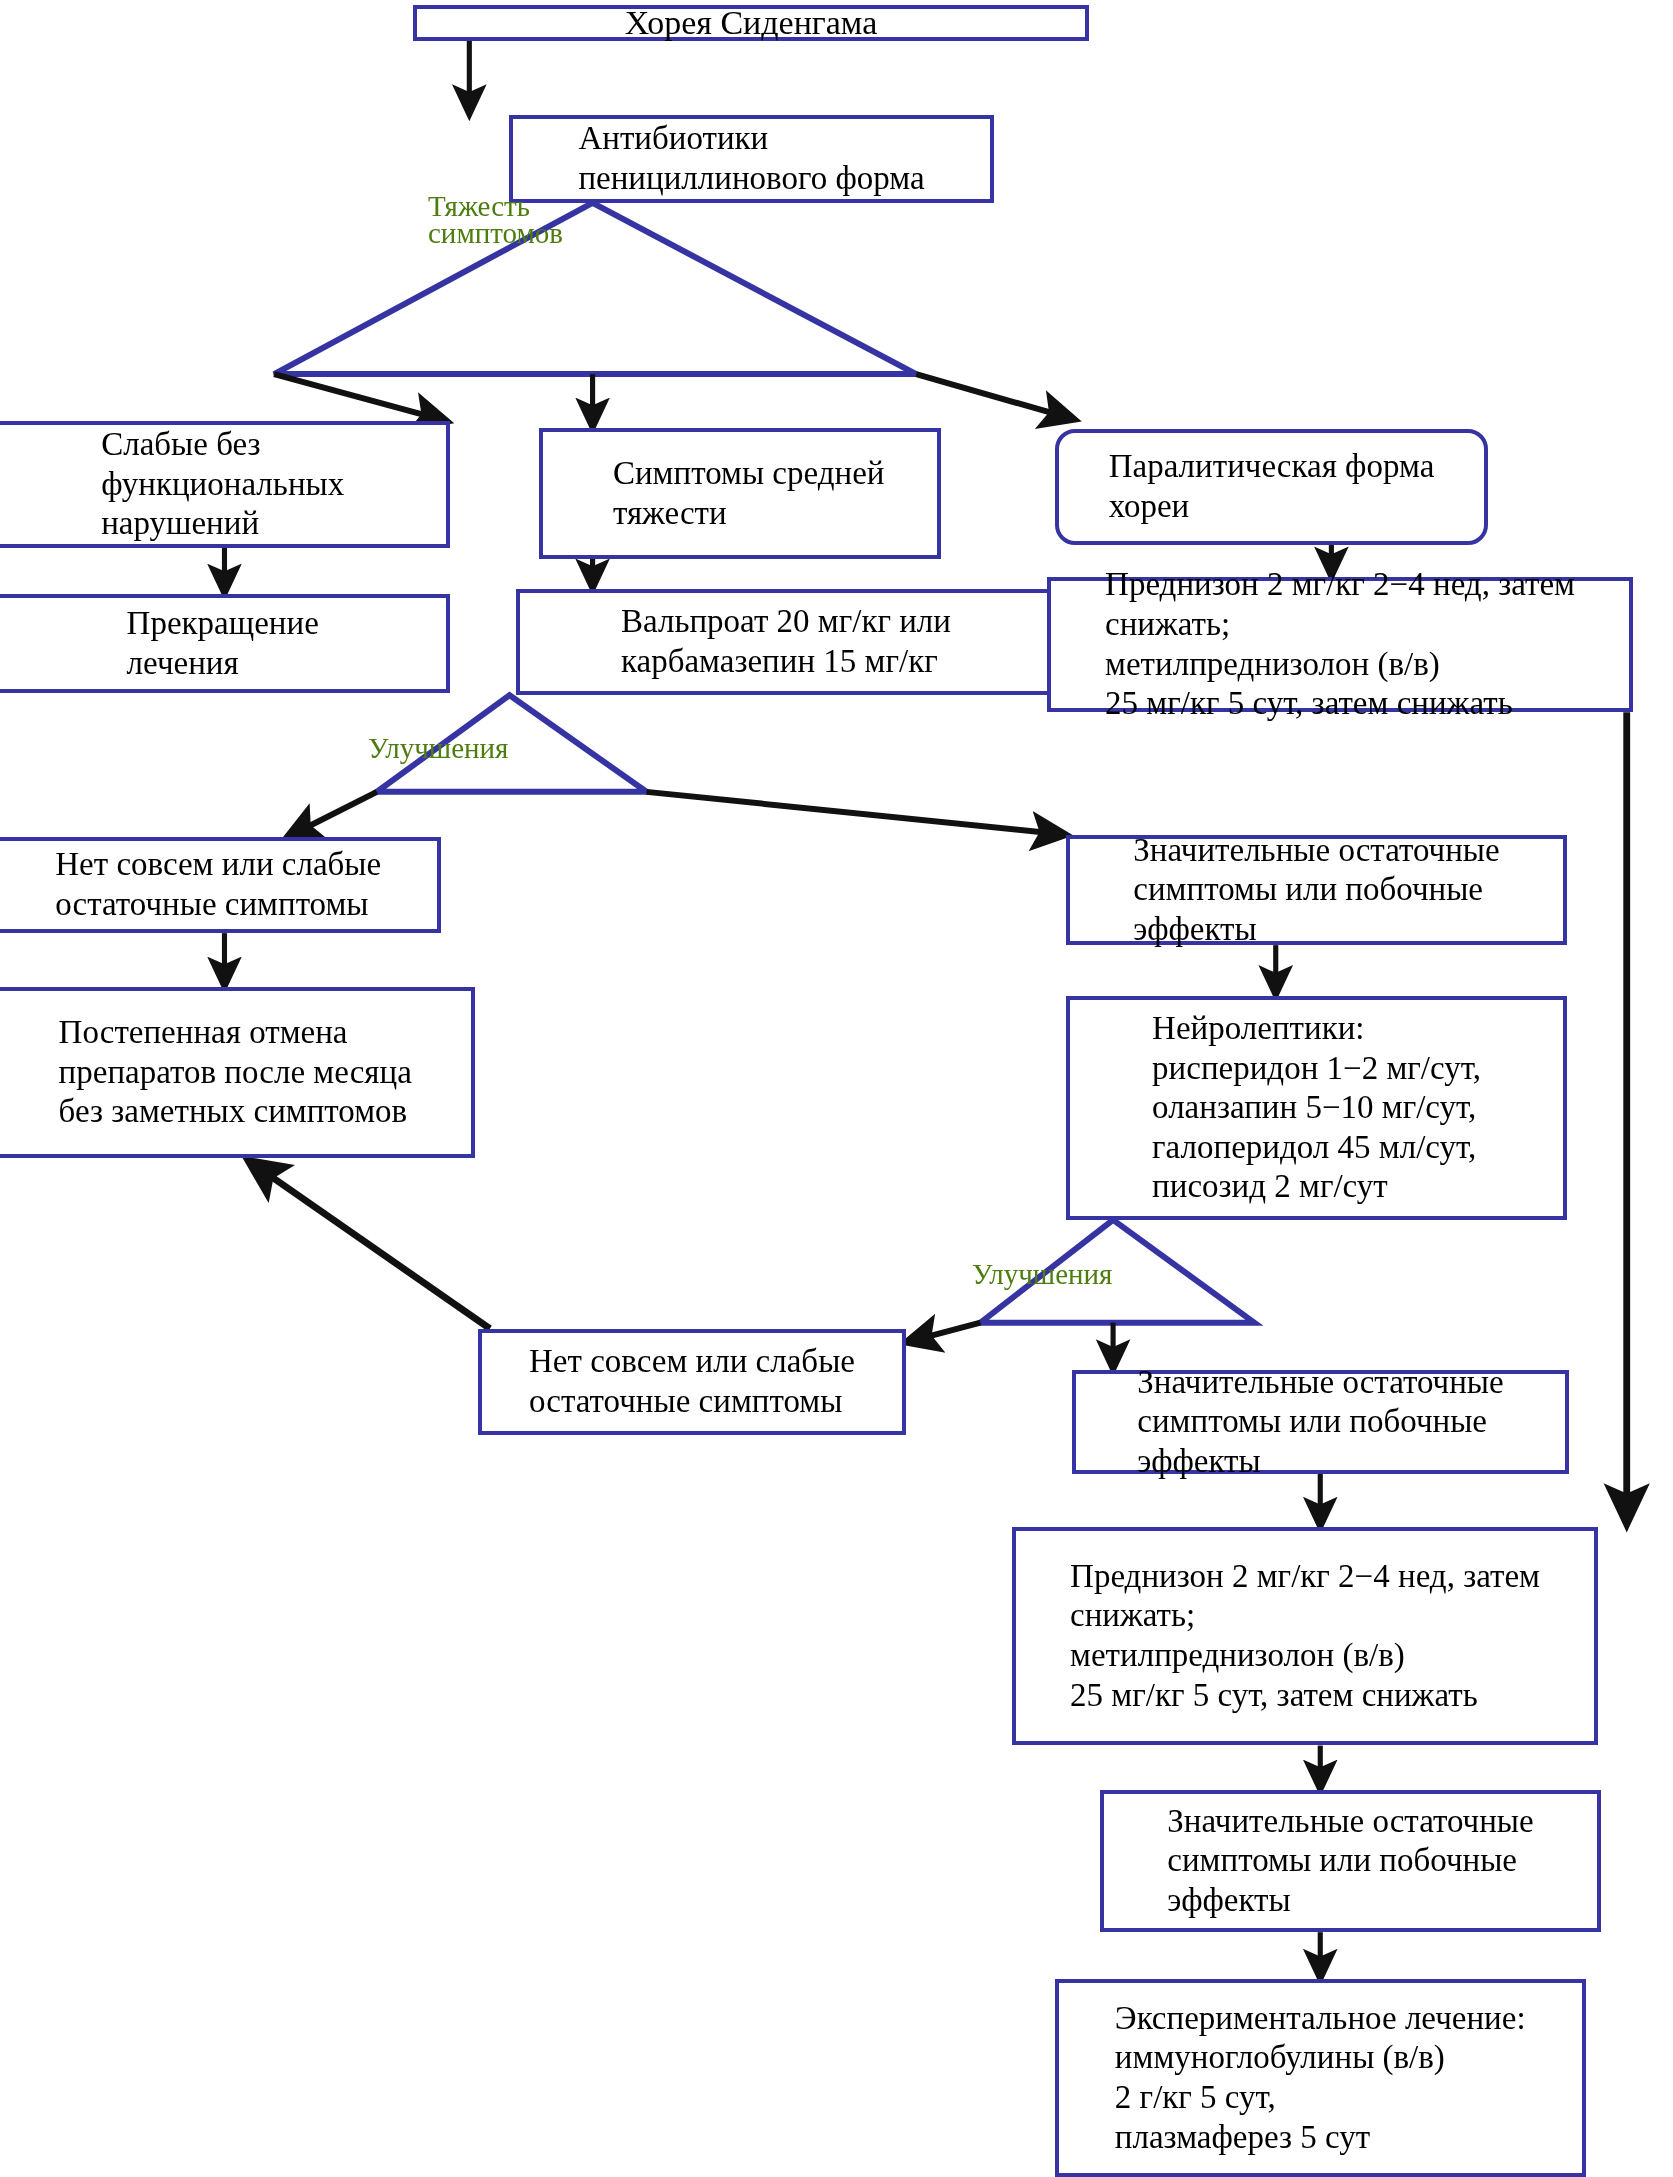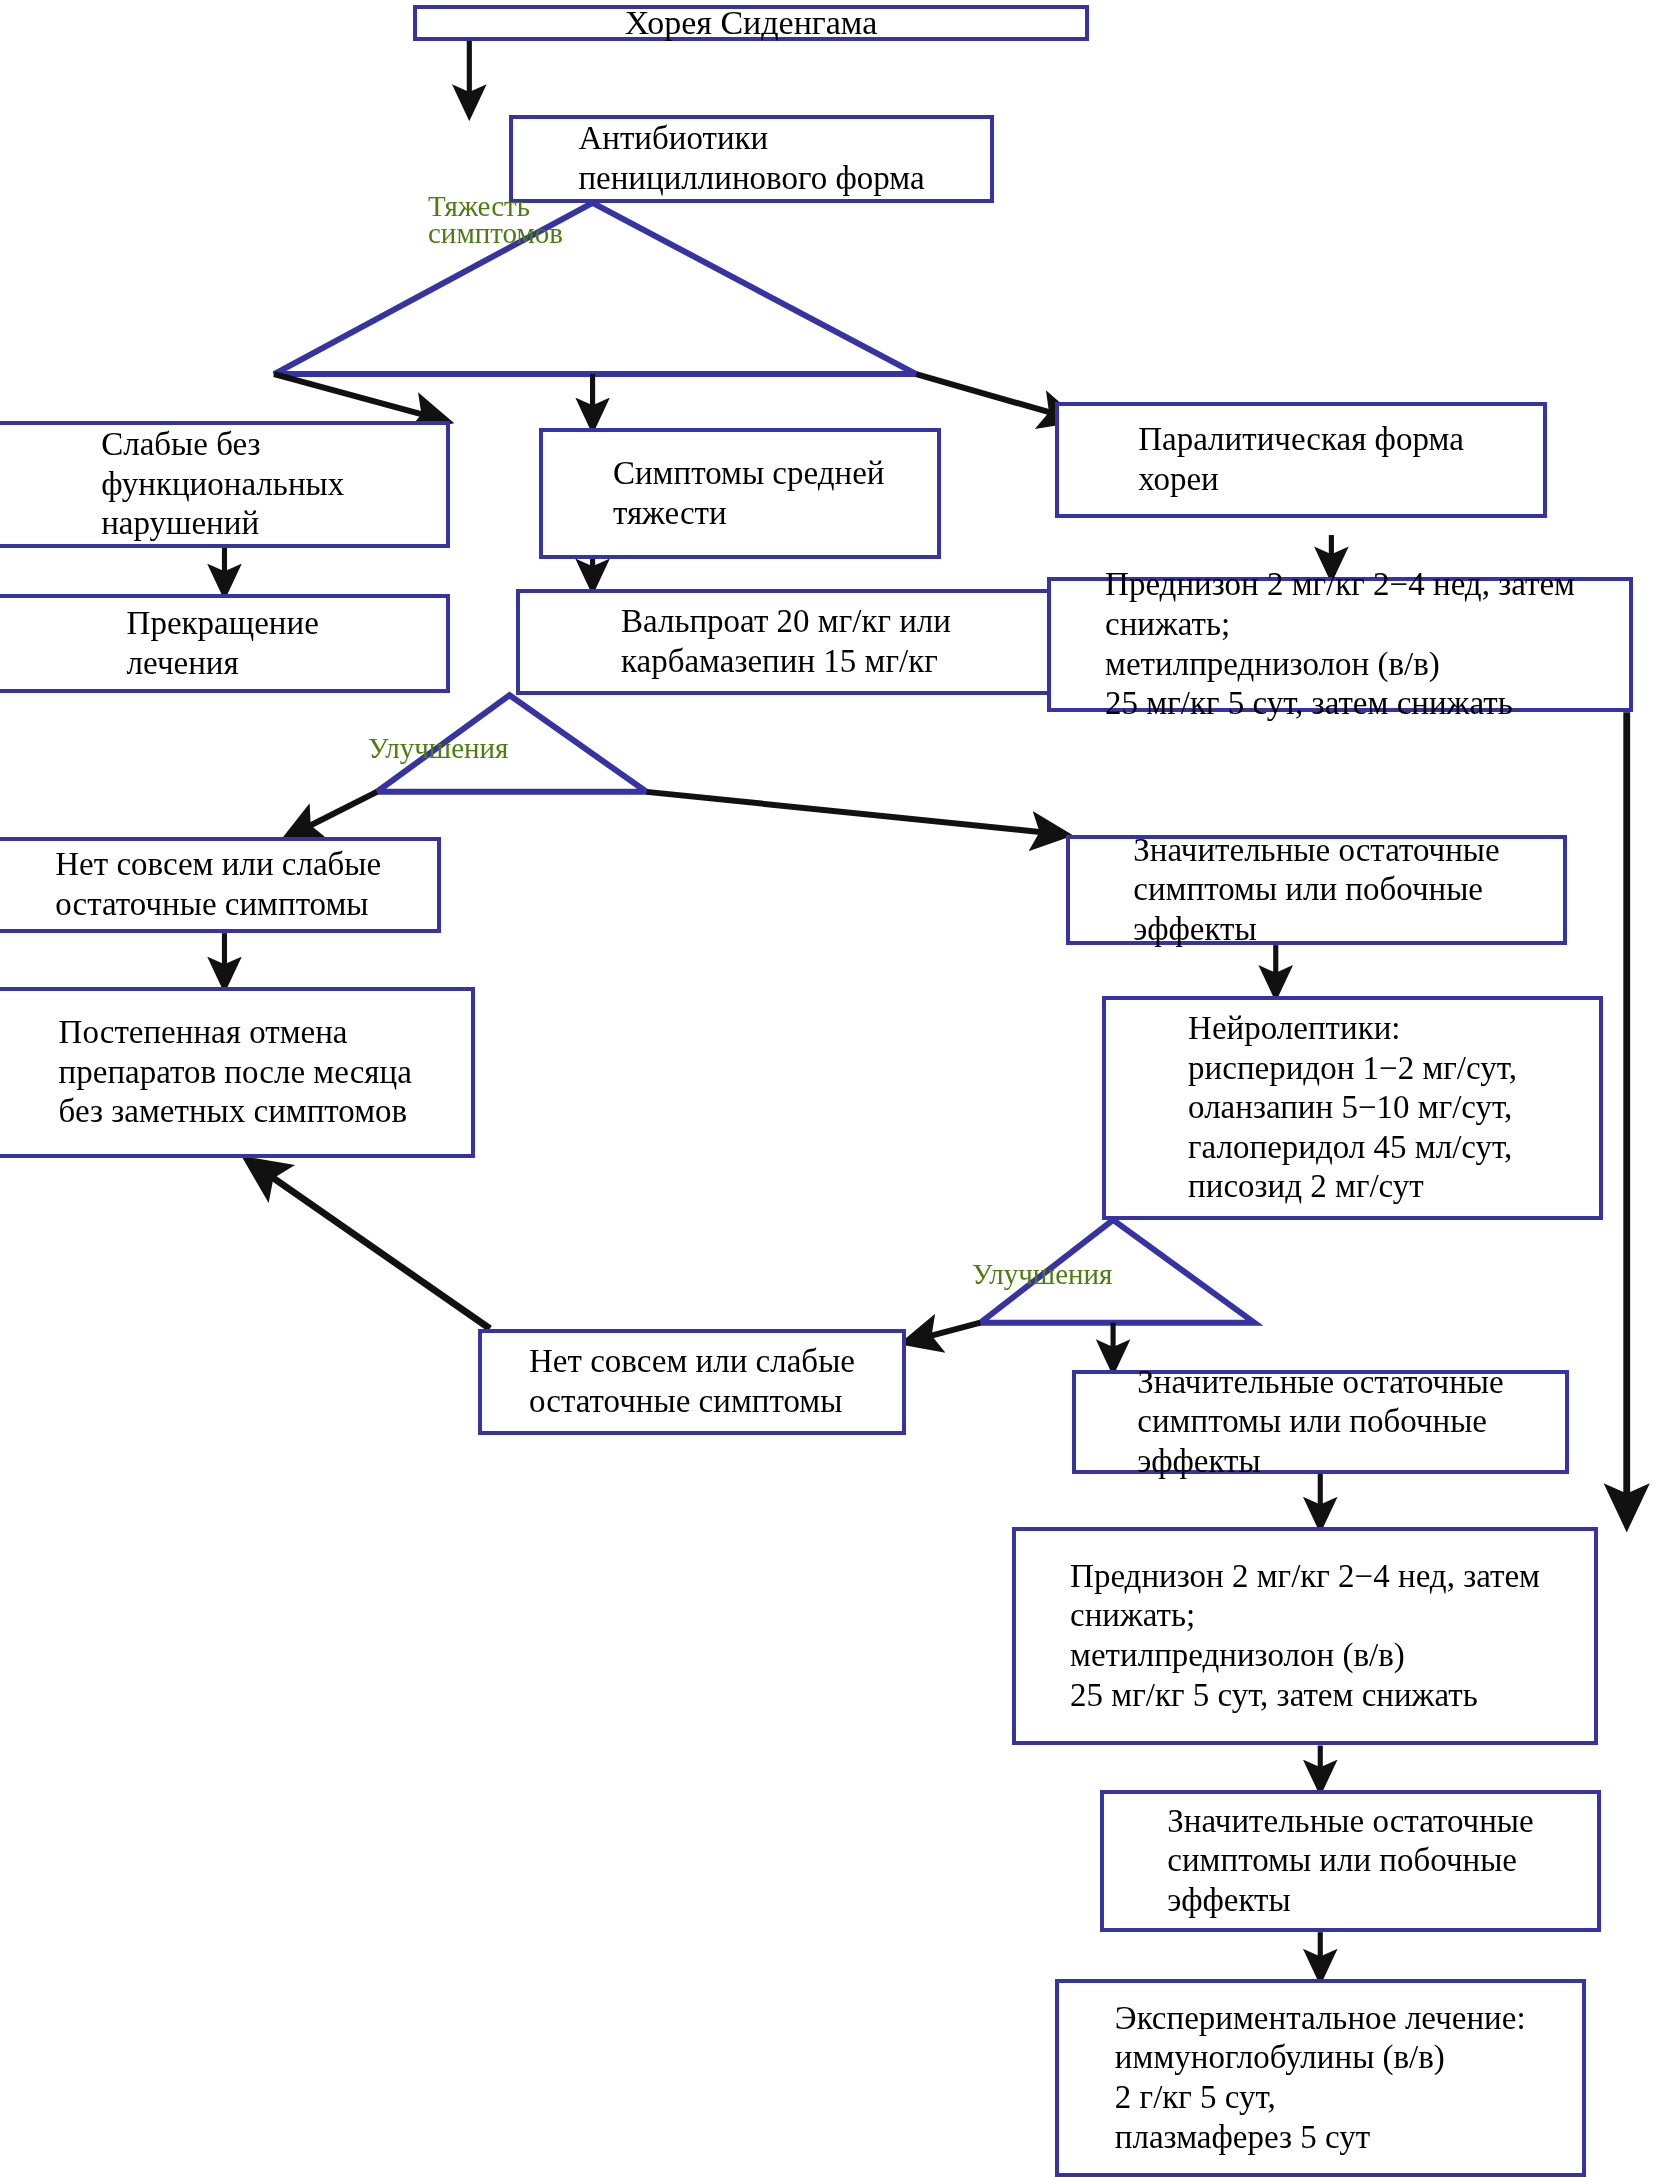--- a/index.html
+++ b/index.html
@@ -149,21 +149,21 @@
   <div class="node" style="left:509px; top:115px; width:485px; height:88px;">Антибиотики
 пенициллинового форма</div>
 
   <div class="node" style="left:-4.3px; top:421px; width:454px; height:127px;">Слабые без
 функциональных
 нарушений</div>
 
   <div class="node" style="left:539px; top:428px; width:402px; height:131px;padding-left:26px;">Симптомы средней
 тяжести</div>
 
-  <div class="node" style="left:1055px; top:402px; width:492px; height:116px;">Паралитическая форма
+  <div class="node" style="left:1055px; top:429px; width:433px; height:116px;border-radius:20px;">Паралитическая форма
 хореи</div>
 
   <div class="node" style="left:-4.3px; top:594px; width:454px; height:99px;">Прекращение
 лечения</div>
 
   <div class="node" style="left:516px; top:589px; width:540px; height:106px;">Вальпроат 20 мг/кг или
 карбамазепин 15 мг/кг</div>
 
   <div class="node" style="left:1047px; top:577px; width:586px; height:135px;">Преднизон 2 мг/кг 2−4 нед, затем
 снижать;
@@ -174,21 +174,21 @@
 остаточные симптомы</div>
 
   <div class="node" style="left:1066px; top:835px; width:501px; height:110px;">Значительные остаточные
 симптомы или побочные
 эффекты</div>
 
   <div class="node" style="left:-4.3px; top:987px; width:479px; height:171px;">Постепенная отмена
 препаратов после месяца
 без заметных симптомов</div>
 
-  <div class="node" style="left:1102px; top:996px; width:501px; height:224px;">Нейролептики:
+  <div class="node" style="left:1066px; top:996px; width:501px; height:224px;">Нейролептики:
 рисперидон 1−2 мг/сут,
 оланзапин 5−10 мг/сут,
 галоперидол 45 мл/сут,
 писозид 2 мг/сут</div>
 
   <div class="node" style="left:478px; top:1329px; width:428px; height:106px;">Нет совсем или слабые
 остаточные симптомы</div>
 
   <div class="node" style="left:1072px; top:1370px; width:497px; height:104px;">Значительные остаточные
 симптомы или побочные

